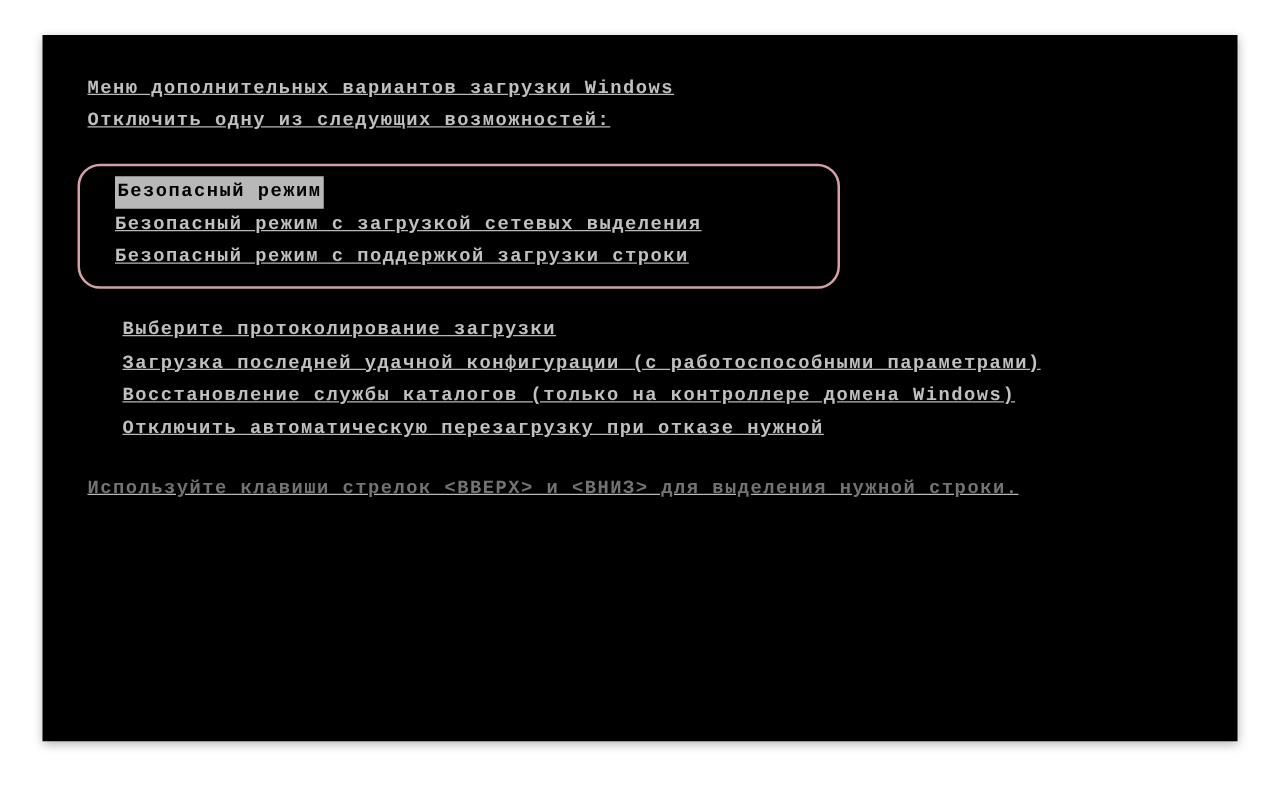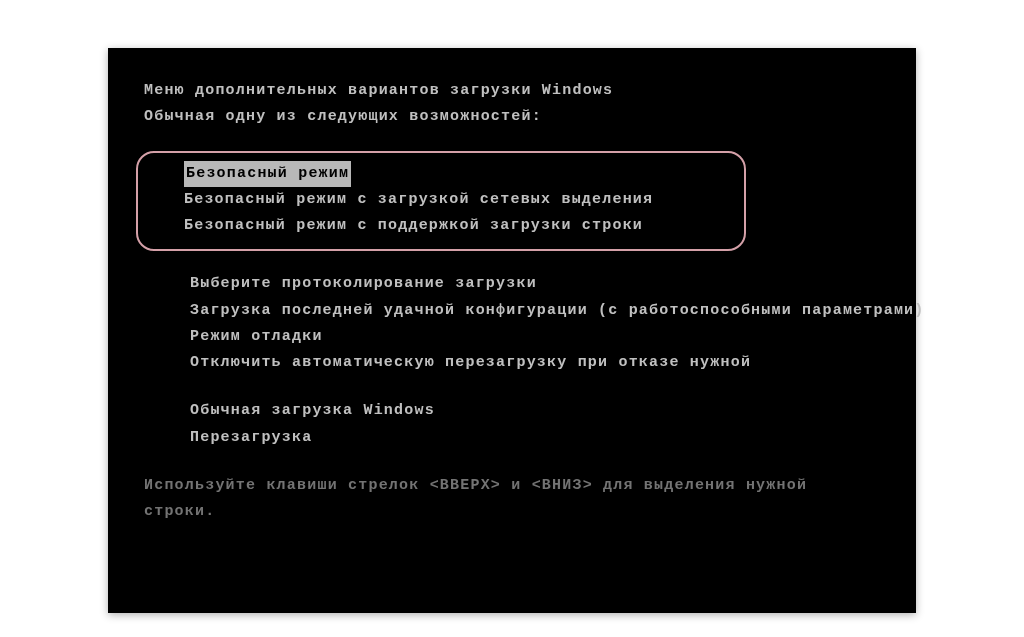--- a/index.html
+++ b/index.html
@@ -10,47 +10,48 @@
     body {
       background: #ffffff;
       width: 1024px;
       height: 637px;
       overflow: hidden;
       font-family: 'Courier New', 'Lucida Console', monospace;
     }
     .screen {
       background: #000000;
       color: #b8b8b8;
-      width: 808px;
+      width: 956px;
       height: 565px;
-      margin: 48px auto;
+      margin: 28px auto;
       padding: 30px 36px;
       font-size: 15px;
       line-height: 1.75;
       letter-spacing: 1.2px;
       font-weight: bold;
       box-shadow: 0 2px 8px rgba(0,0,0,0.3);
+      text-decoration: underline;
     }
     .title {
       color: #c0c0c0;
     }
     .subtitle {
       color: #c0c0c0;
       margin-bottom: 20px;
     }
     .highlight-box {
       border: 2px solid #d4a0a8;
       border-radius: 18px;
       padding: 8px 0 10px 0;
       margin-left: -8px;
       margin-bottom: 20px;
       width: 610px;
     }
     .indent {
-      padding-left: 46px;
+      padding-left: 28px;
     }
     .option {
       color: #c0c0c0;
       white-space: nowrap;
     }
     .selected {
       background: #b8b8b8;
       color: #000000;
       display: inline-block;
       padding: 0 2px;
@@ -61,38 +62,34 @@
     .footer {
       color: #737373;
       margin-top: 10px;
     }
   </style>
 </head>
 <body>
 
 <div class="screen">
   <div class="title">Меню дополнительных вариантов загрузки Windows</div>
-  <div class="subtitle">Обычная одну из следующих возможностей:</div>
+  <div class="subtitle">Отключить одну из следующих возможностей:</div>
 
   <div class="highlight-box">
     <div class="indent">
       <div class="option">
         <span class="selected">Безопасный режим</span>
       </div>
       <div class="option">Безопасный режим с загрузкой сетевых выделения</div>
       <div class="option">Безопасный режим с поддержкой загрузки строки</div>
     </div>
   </div>
 
   <div class="group indent">
     <div class="option">Выберите протоколирование загрузки</div>
     <div class="option">Загрузка последней удачной конфигурации (с работоспособными параметрами)</div>
-    <div class="option">Режим отладки</div>
+    <div class="option">Восстановление службы каталогов (только на контроллере домена Windows)</div>
     <div class="option">Отключить автоматическую перезагрузку при отказе нужной</div>
   </div>
 
-  <div class="group indent">
-    <div class="option">Обычная загрузка Windows</div>
-    <div class="option">Перезагрузка</div>
-  </div>
 
   <div class="footer">Используйте клавиши стрелок &lt;ВВЕРХ&gt; и &lt;ВНИЗ&gt; для выделения нужной строки.</div>
 </div>
 
 </body></html>

